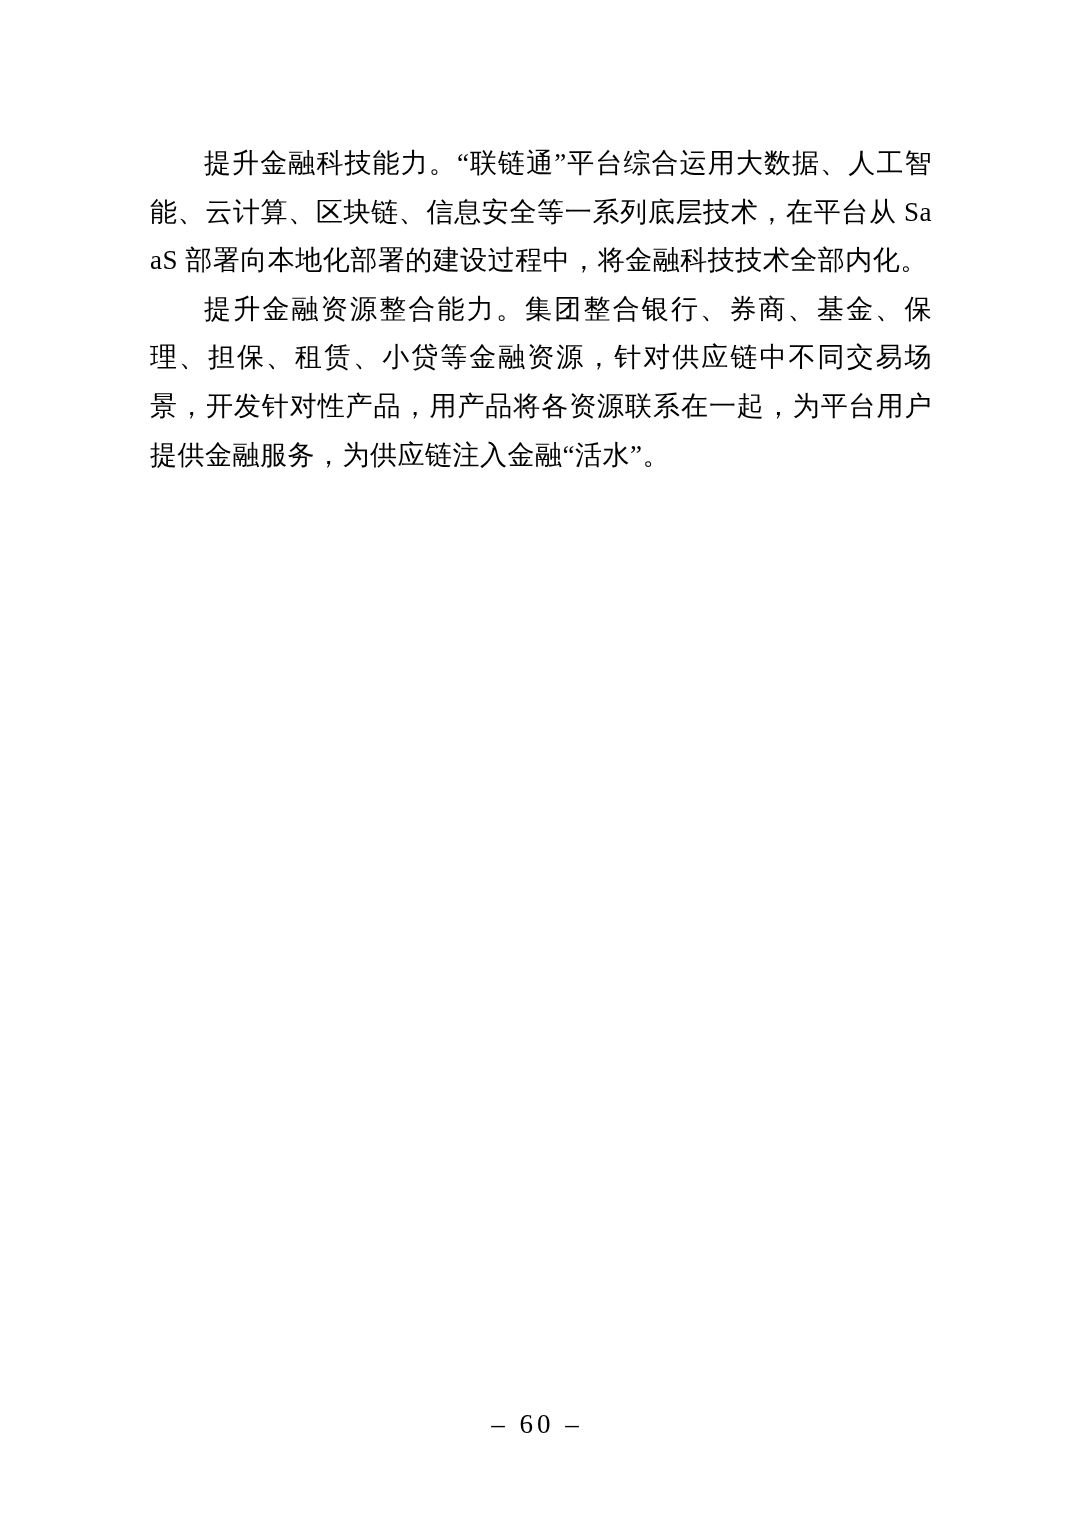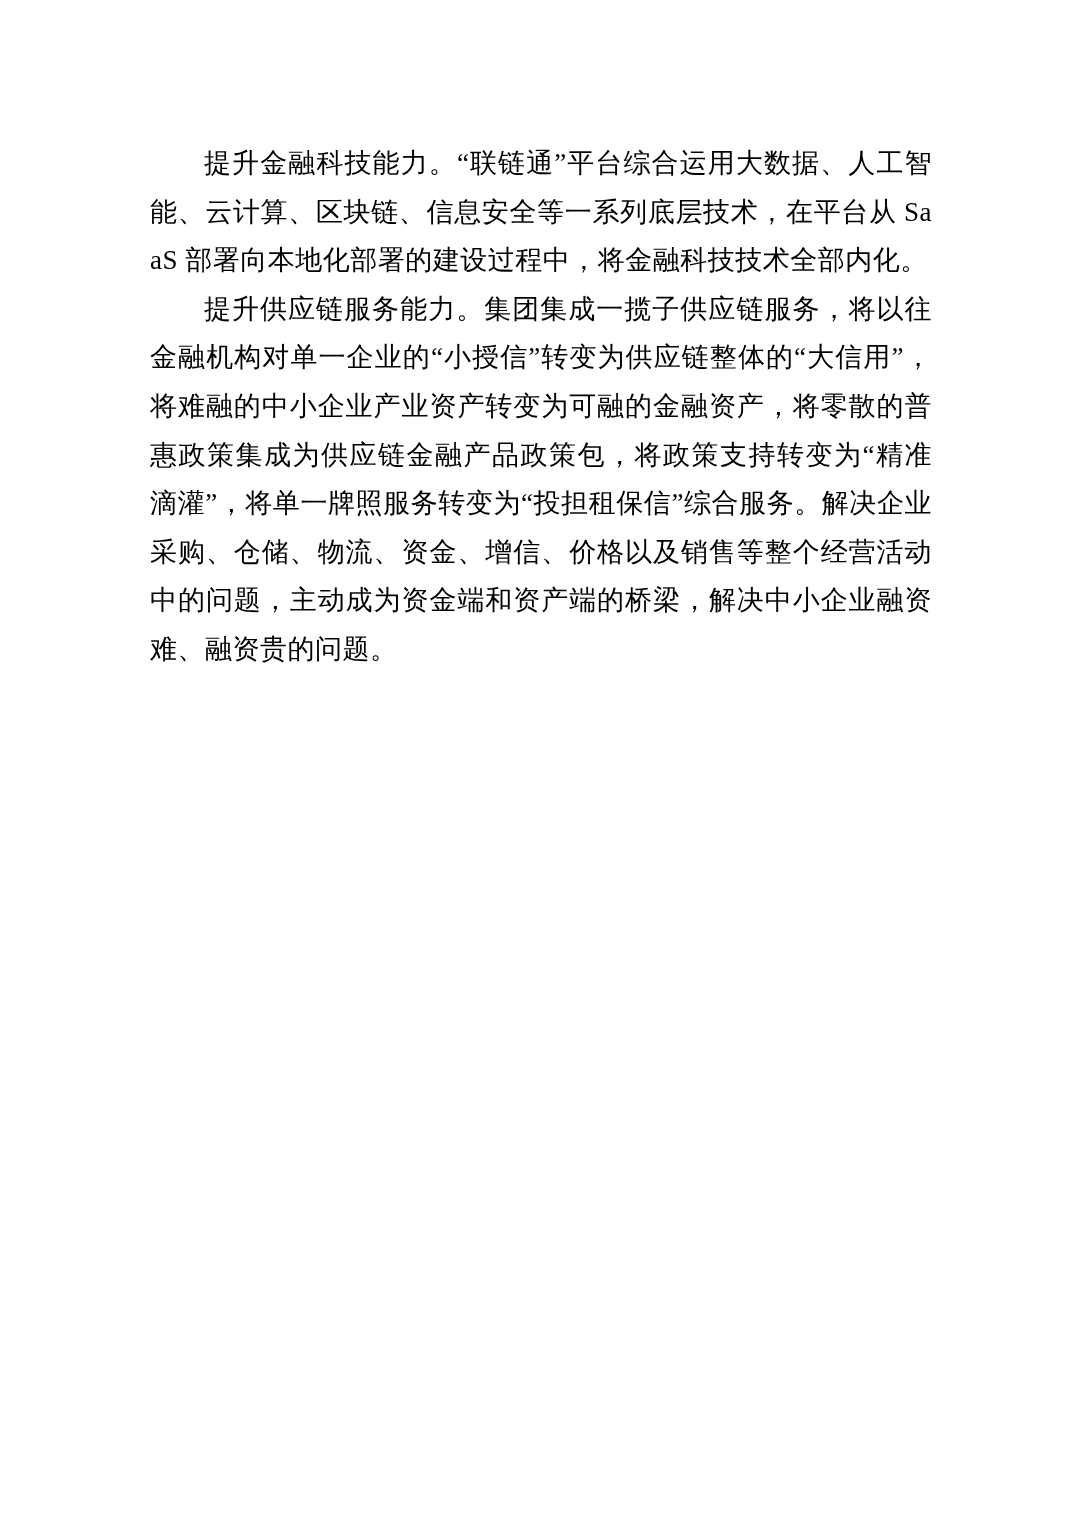--- a/index.html
+++ b/index.html
@@ -46,15 +46,18 @@
   .footer span {
     letter-spacing: 4px;
   }
 </style>
 </head>
 <body>
 
 <div class="page">
   <div class="content">
     <p>提升金融科技能力。“联链通”平台综合运用大数据、人工智能、云计算、区块链、信息安全等一系列底层技术，在平台从 SaaS 部署向本地化部署的建设过程中，将金融科技技术全部内化。</p>
-    <p>提升供应链服务能力。集团集成一揽子供应链服务，将以往金融机构对单一企业的“小授信”转变为供应链整体的“大信用”，将难融的中小企业产业资产转变为可融的金融资产，将零散的普惠政策集成为供应链金融产品政策包，将政策支持转变为“精准滴灌”，将单一牌照服务转变为“投担租保信”综合服务。解决企业采购、仓储、物流、资金、增信、价格以及销售等整个经营活动中的问题，主动成为资金端和资产端的桥梁，解决中小企业融资难、融资贵的问题。</p>
+    <p>提升金融资源整合能力。集团整合银行、券商、基金、保理、担保、租赁、小贷等金融资源，针对供应链中不同交易场景，开发针对性产品，用产品将各资源联系在一起，为平台用户提供金融服务，为供应链注入金融“活水”。</p>
+  </div>
+  <div class="footer">
+    <span>– 60 –</span>
   </div>
 </div>
 
 </body></html>

